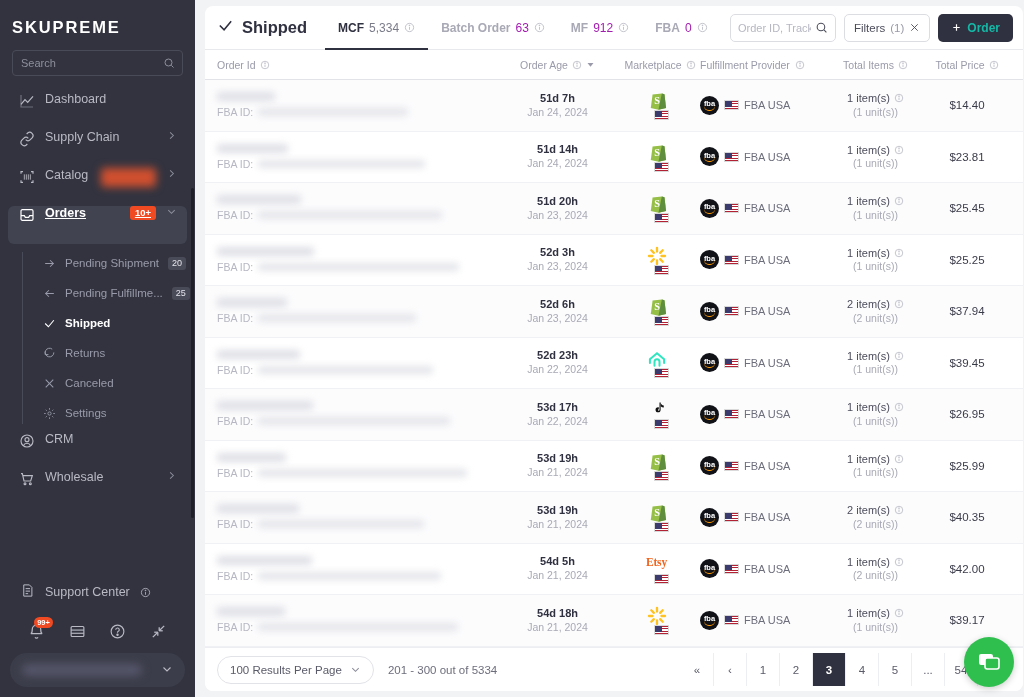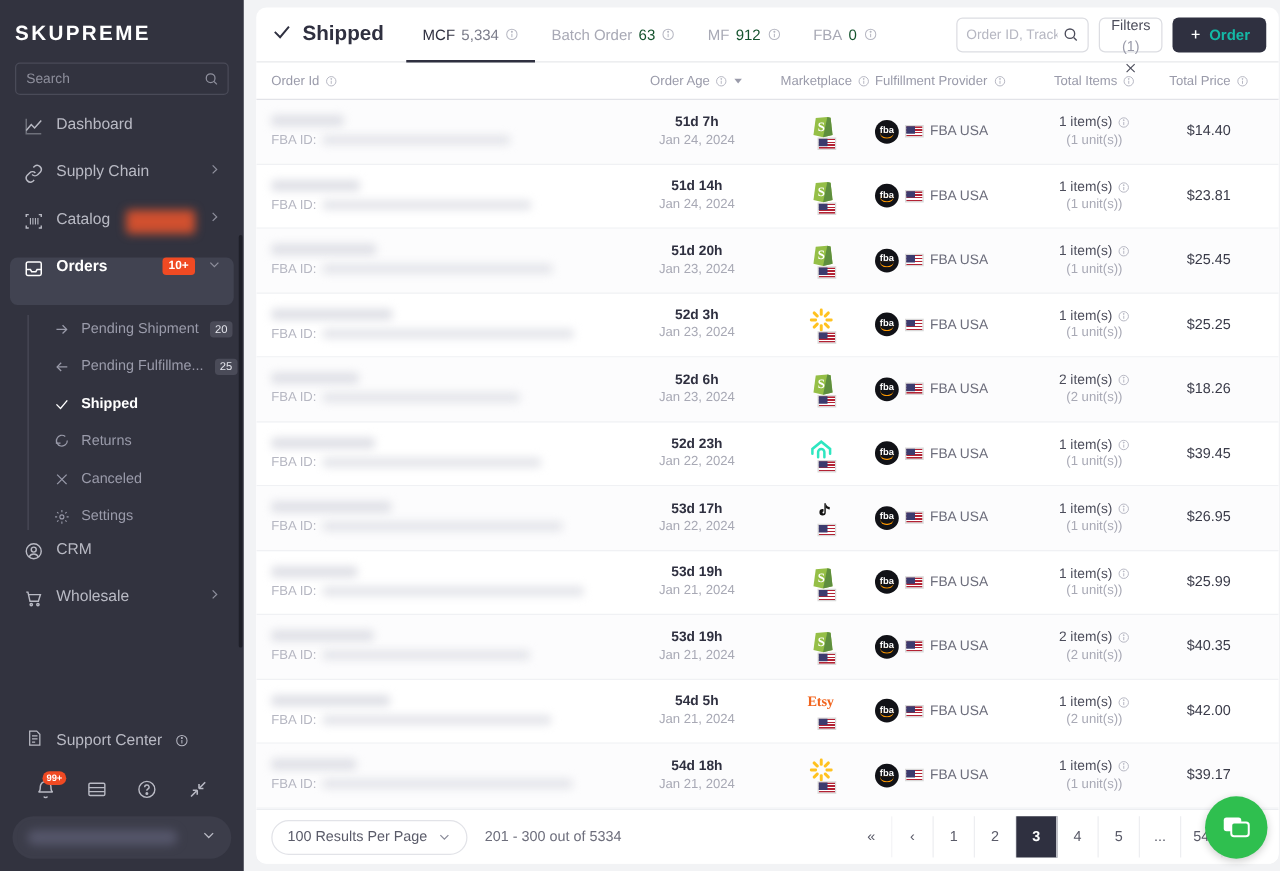--- a/index.html
+++ b/index.html
@@ -50,21 +50,21 @@
     height: 38px; margin: 0 8px;
     padding: 0 10px; border-radius: 6px;
     color: #b9bac4; font-size: 12.5px;
     cursor: pointer; gap: 10px;
     position: relative;
   }
   .nav-item .ico { width: 17px; height: 17px; display:flex; align-items:center; justify-content:center; color:#b9bac4; flex:0 0 17px;}
   .nav-item .lbl { flex: 1; white-space: nowrap; }
   .nav-item .chev { color: #8e8f9c; display:flex; }
   .nav-item.active {
-    background: #414351; color: #ffffff; font-weight: 700;
+    background: #414351; color: #ffffff; font-weight: 700; text-decoration: underline;
   }
   .nav-item.active .ico { color: #ffffff; }
   .badge-pill {
     background: #f04a23; color: #fff;
     font-size: 9.5px; font-weight: 700;
     border-radius: 3px; padding: 2px 5px;
     line-height: 1;
   }
   .blur-badge {
     width: 55px; height: 19px; border-radius: 3px;
@@ -146,22 +146,22 @@
     display: flex; align-items: center; gap: 8px;
     font-size: 16.5px; font-weight: 700; color: #2f3040;
     margin-right: 18px;
   }
   .tabs { display: flex; align-items: stretch; height: 44px; flex: 1; gap: 0; }
   .tab {
     display: flex; align-items: center; gap: 5px;
     padding: 0 13px; font-size: 12px; cursor: pointer;
     color: #a8a9b5; position: relative;
   }
-  .tab .tlabel { font-weight: 400; color: #a8a9b5; }
-  .tab .tcount { color: #14532d; }
+  .tab .tlabel { font-weight: 700; color: #a8a9b5; }
+  .tab .tcount { color: #a21caf; }
   .tab.active .tlabel { color: #2f3040; }
   .tab.active .tcount { color: #7a7b89; }
   .tab.active:after {
     content: ""; position: absolute; left: 0; right: 0; bottom: 0;
     height: 2px; background: #2f3040;
   }
   .info-i { color: #b6b7c2; display: flex; }
 
   .search-pill {
     width: 106px; height: 28px;
@@ -172,21 +172,21 @@
   .search-pill input {
     flex: 1; min-width: 0; border: 0; outline: 0; background: transparent;
     font-size: 11px; color: #5a5b69;
     font-family: "Liberation Sans", sans-serif;
   }
   .search-pill input::placeholder { color: #b6b7c2; }
   .filters-btn {
     height: 28px; border: 1px solid #dcdde2; border-radius: 5px;
     display: flex; align-items: center; gap: 5px;
     padding: 0 9px; font-size: 11.5px; color: #4c4d5b;
-    background: #fff; cursor: pointer; margin-right: 8px; flex-direction: column;
+    background: #fff; cursor: pointer; margin-right: 8px;
   }
   .filters-btn .fcount { color: #9a9baa; }
   .order-btn {
     height: 28px; border-radius: 5px; background: #2f3040;
     color: #14b8a6; font-size: 12px; font-weight: 700;
     display: flex; align-items: center; gap: 5px;
     padding: 0 13px; cursor: pointer; border: 0;
     font-family: "Liberation Sans", sans-serif;
   }
 
@@ -889,21 +889,21 @@
                 <span class="info-i">
                   <svg width="10" height="10" viewBox="0 0 24 24" fill="none" stroke="#b6b7c2" stroke-width="1.9">
                     <circle cx="12" cy="12" r="9"></circle>
                     <line x1="12" y1="11" x2="12" y2="17"></line>
                     <circle cx="12" cy="7.5" r=".9" fill="#b6b7c2"></circle>
                   </svg>
                 </span>
               </div>
               <div class="items-bot">(2 unit(s))</div>
             </div>
-            <div class="c-price price">$18.26</div>
+            <div class="c-price price">$37.94</div>
           </div>
           <div class="trow">
             <div class="c-orderid">
               <div class="oid-blur" style="width:83px;"></div>
               <div class="oid-line">
                 <span class="fba-id-lbl">FBA ID:</span>
                 <span class="fba-id-blur" style="max-width:175px;"></span>
               </div>
             </div>
             <div class="c-age">

